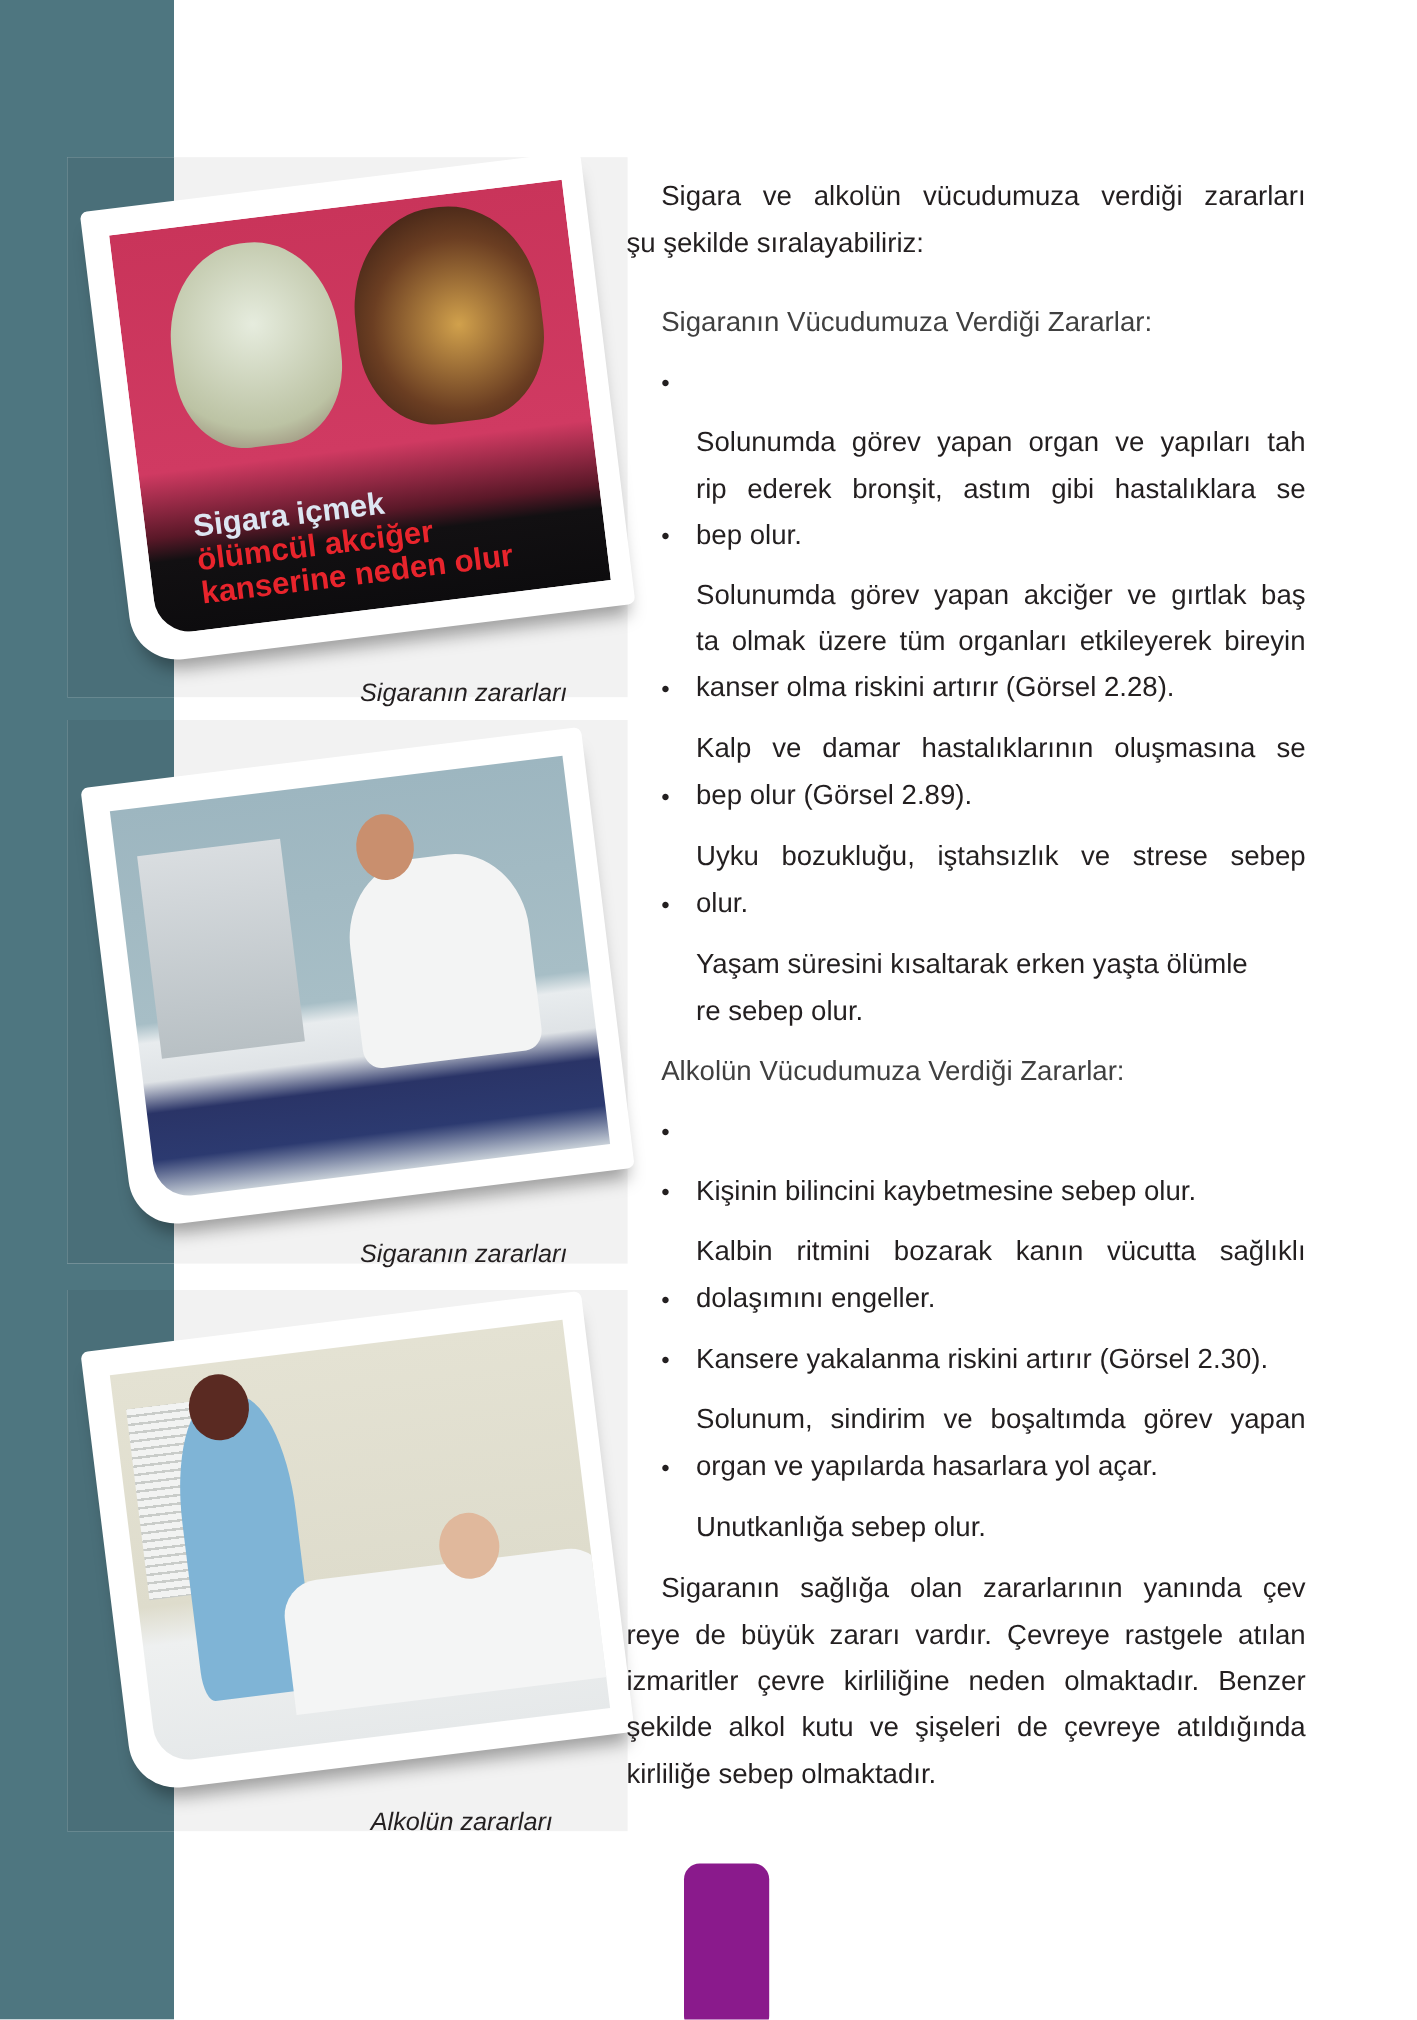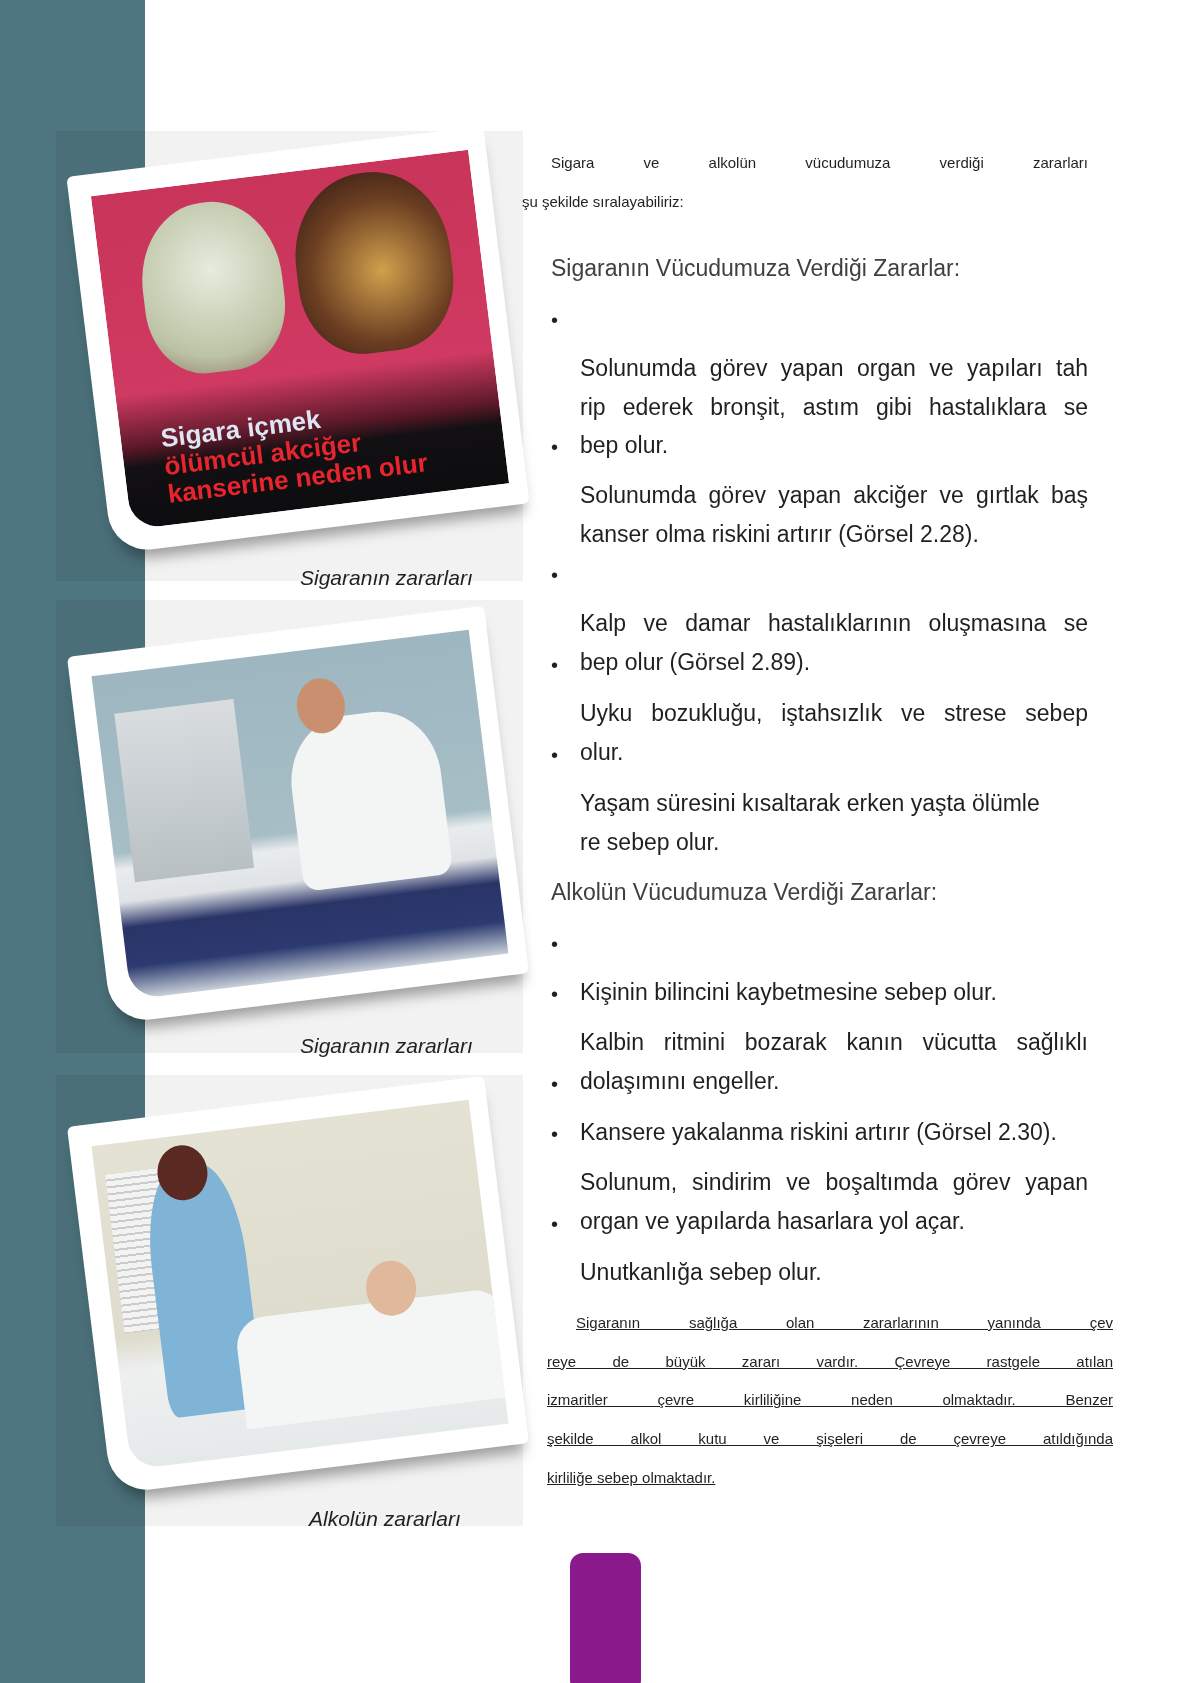--- a/index.html
+++ b/index.html
@@ -13,21 +13,21 @@
     .panel { position:absolute; left:56px; width:467px; background:#f2f2f2; }
     .panel::before { content:""; position:absolute; left:0; top:0; bottom:0; width:89px; background:#4a6f79; }
     .card {
       position:absolute; background:#ffffff; border-radius:6px 6px 6px 40px;
       box-shadow: 0 14px 14px -6px rgba(0,0,0,0.35);
     }
     .photo { position:absolute; left:22px; top:22px; right:18px; bottom:22px; overflow:hidden; border-radius:0 0 0 30px; }
     .caption {
       position:absolute; font-style:italic; font-size:21px; color:#231f20; white-space:nowrap;
     }
-    .txt { position:absolute; font-size:15px; line-height:38.7px; color:#231f20; }
+    .txt { position:absolute; font-size:23px; line-height:38.7px; color:#231f20; }
     .line { display:block; white-space:nowrap; }
     .just { text-align:justify; text-align-last:justify; }
     .heading { position:absolute; font-size:23px; font-weight:normal; color:#404040; white-space:nowrap; }
     .bullet-item { position:absolute; left:551px; width:537px; }
     .bullet-dot { position:absolute; left:0; top:0; font-size:20px; line-height:38.7px; }
     .bullet-text { position:absolute; left:29px; right:0; top:0; font-size:23px; line-height:38.7px;margin-top:48px; }
     .page-tab { position:absolute; left:570px; top:1553px; width:71px; height:140px; background:#8a1a8c; border-radius:13px; }
     
     .lung-bg { position:absolute; inset:0; background:linear-gradient(180deg,#c9345a 0%,#d03a62 60%,#5a1828 76%,#121012 82%,#0d0c0e 100%); }
     .lung { position:absolute; border-radius:48% 48% 40% 40%; }
@@ -85,20 +85,21 @@
   <div class="bullet-text">
     <span class="line just">Solunumda görev yapan organ ve yapıları tah</span>
     <span class="line just">rip ederek bronşit, astım gibi hastalıklara se</span>
     <span class="line">bep olur.</span>
   </div>
 </div>
 <div class="bullet-item" style="top:428px;height:117px;">
   <span class="bullet-dot">•</span>
   <div class="bullet-text">
     <span class="line just">Solunumda görev yapan akciğer ve gırtlak baş</span>
+    <span class="line just">ta olmak üzere tüm organları etkileyerek bireyin</span>
     <span class="line">kanser olma riskini artırır (Görsel 2.28).</span>
   </div>
 </div>
 <div class="bullet-item" style="top:556px;height:78px;">
   <span class="bullet-dot">•</span>
   <div class="bullet-text">
     <span class="line just">Kalp ve damar hastalıklarının oluşmasına se</span>
     <span class="line">bep olur (Görsel 2.89).</span>
   </div>
 </div>
@@ -145,21 +146,21 @@
     <span class="line">organ ve yapılarda hasarlara yol açar.</span>
   </div>
 </div>
 <div class="bullet-item" style="top:1205px;height:39px;">
   <span class="bullet-dot">•</span>
   <div class="bullet-text">
     <span class="line">Unutkanlığa sebep olur.</span>
   </div>
 </div>
 
-<div class="txt" style="left:547px;top:1304px;width:566px;text-decoration:underline;">
+<div class="txt" style="left:522px;top:1304px;width:566px;">
   <span class="line just" style="padding-left:29px;">Sigaranın sağlığa olan zararlarının yanında çev</span>
   <span class="line just">reye de büyük zararı vardır. Çevreye rastgele atılan</span>
   <span class="line just">izmaritler çevre kirliliğine neden olmaktadır. Benzer</span>
   <span class="line just">şekilde alkol kutu ve şişeleri de çevreye atıldığında</span>
   <span class="line">kirliliğe sebep olmaktadır.</span>
 </div>
 
 <div class="page-tab"></div>
 
 </body></html>

